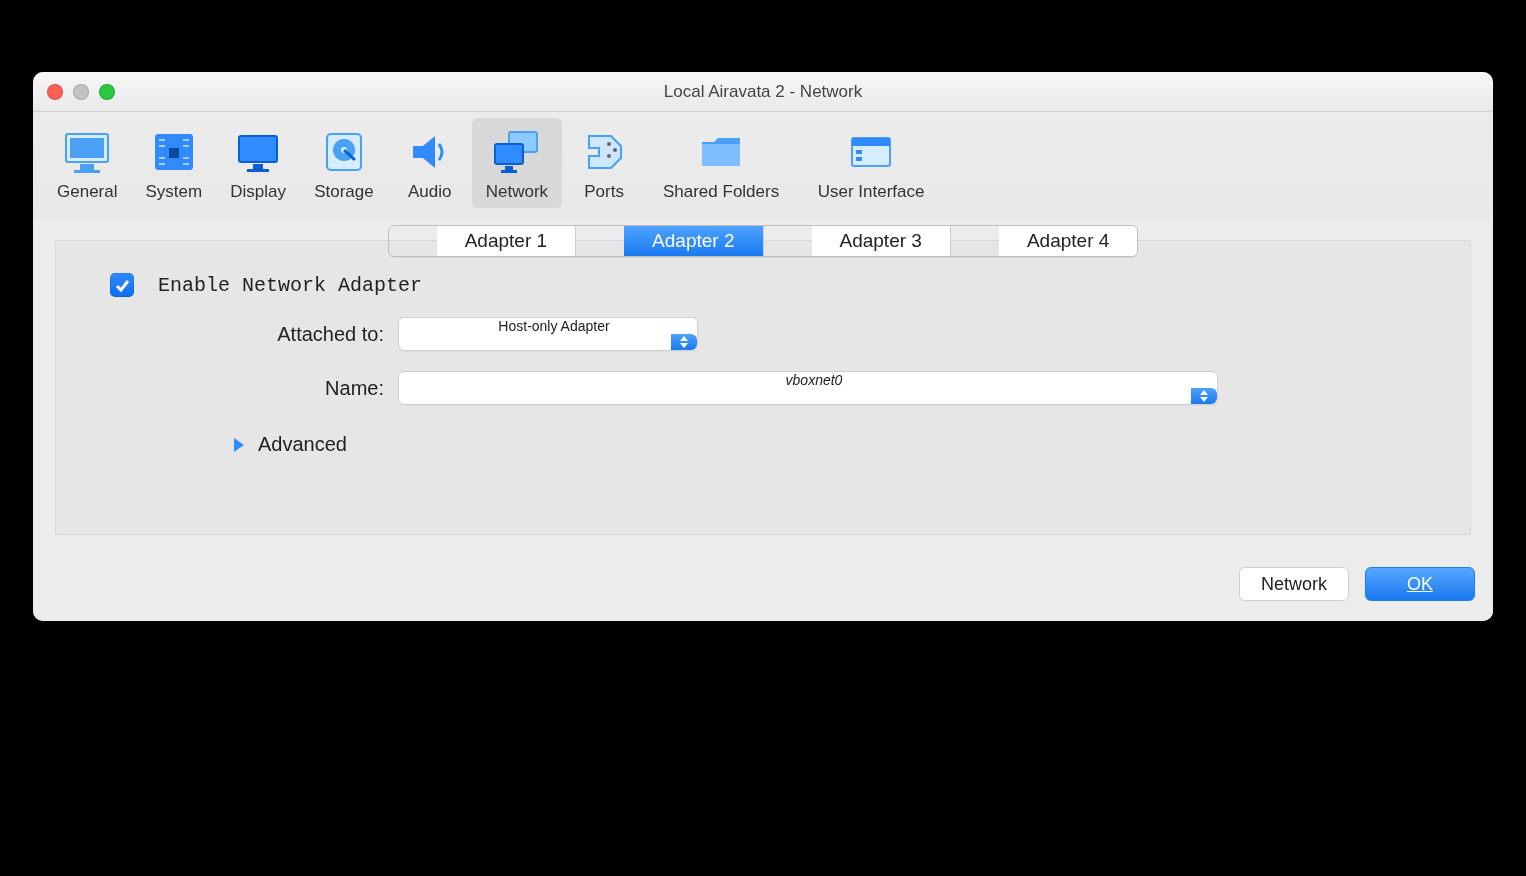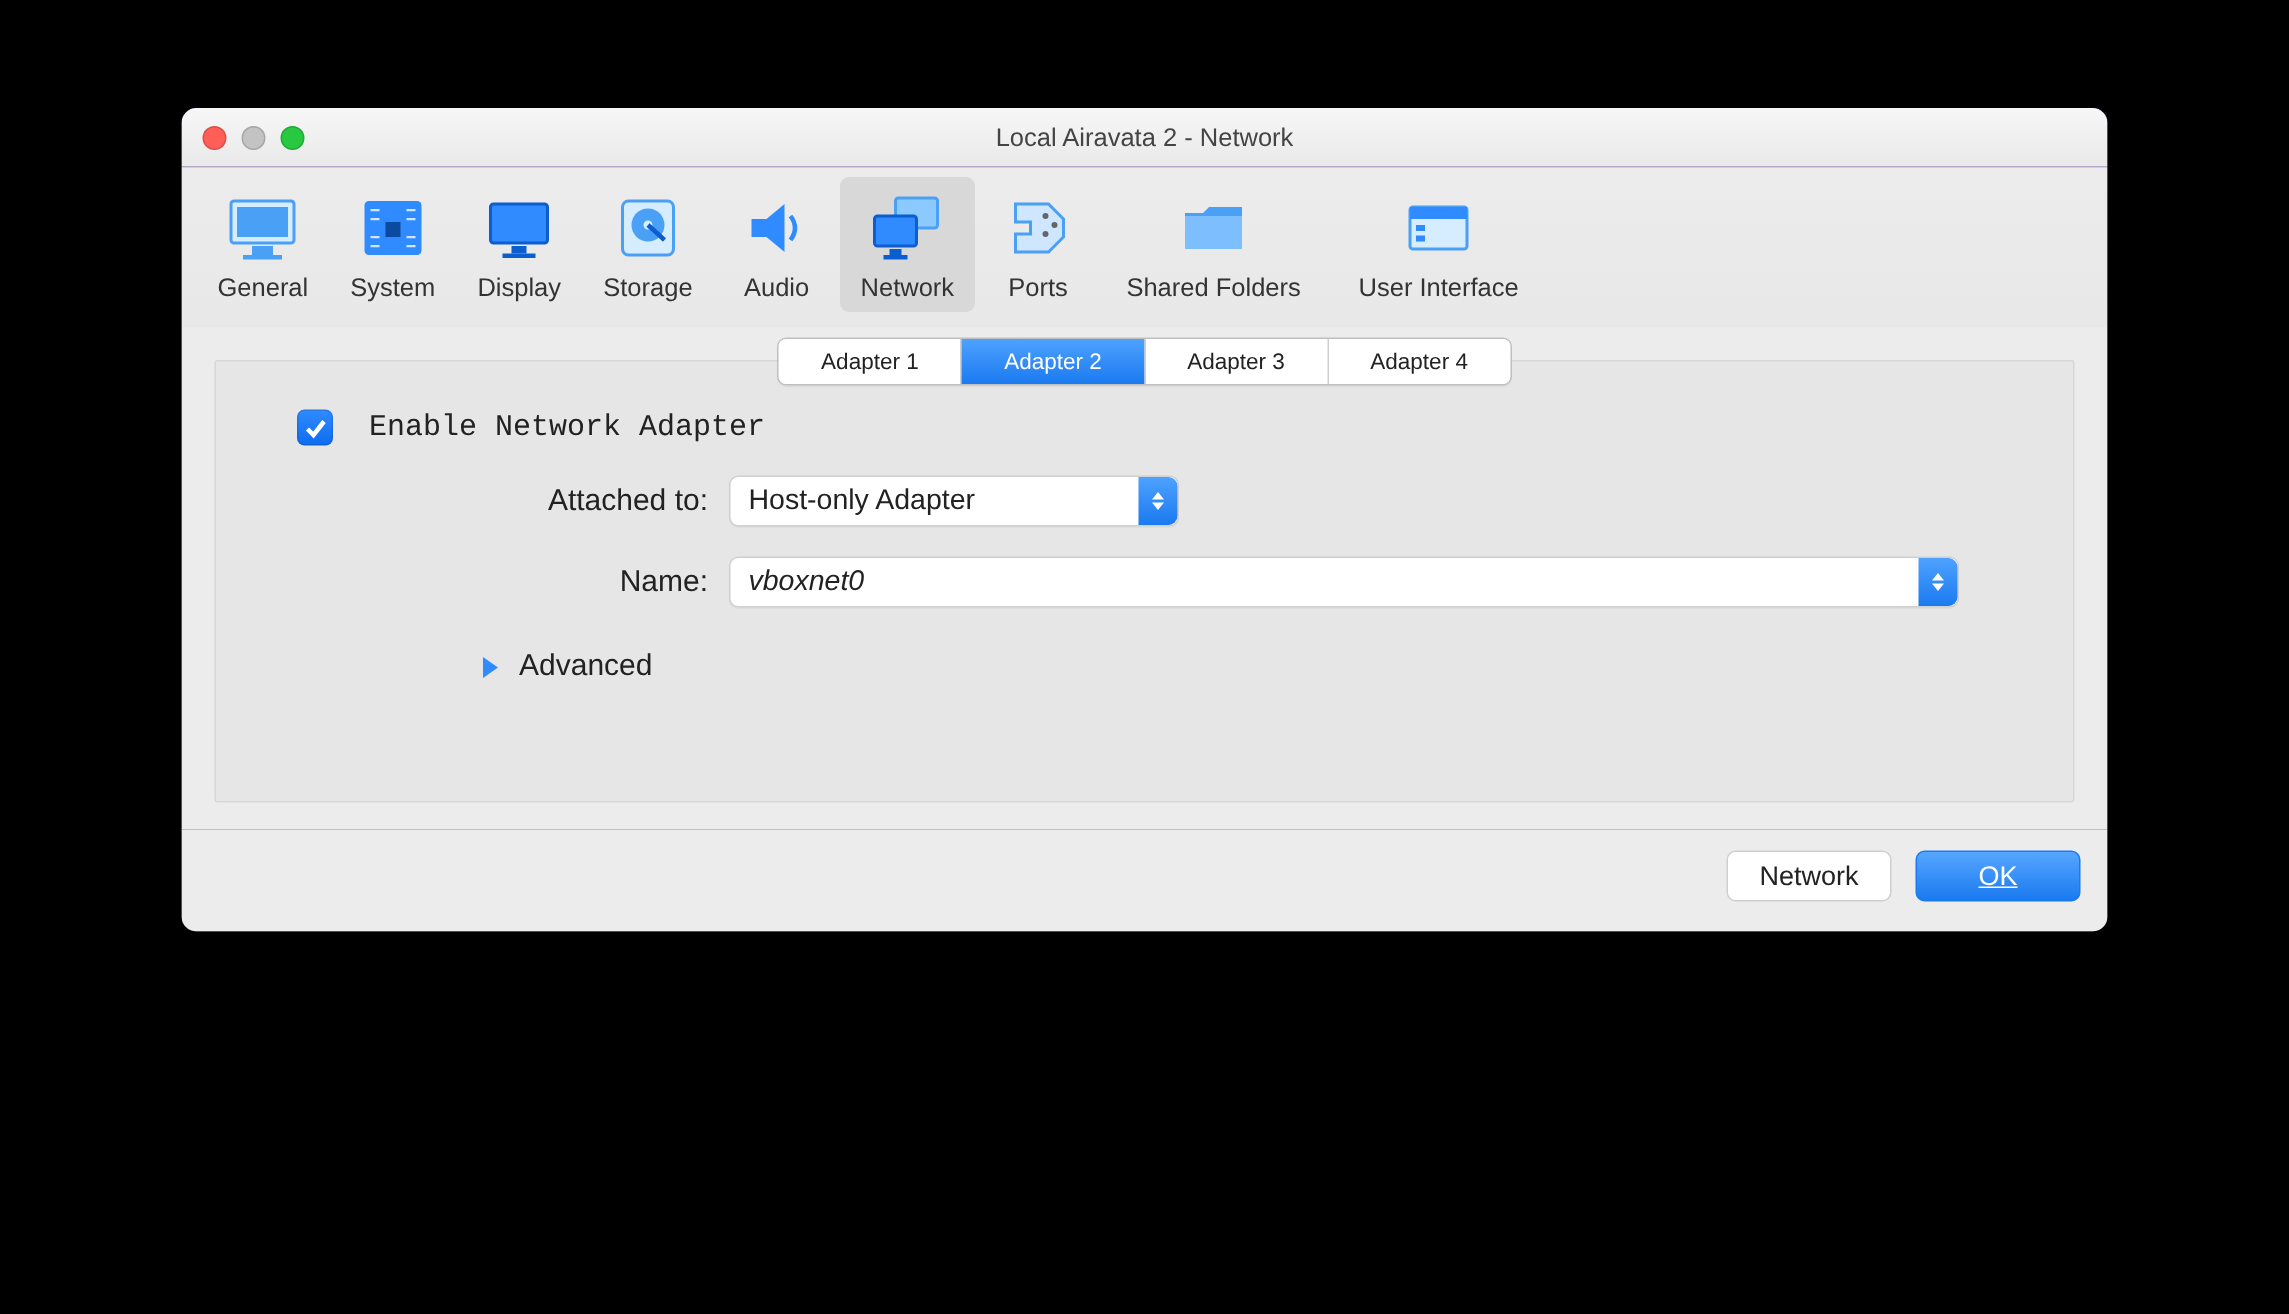--- a/index.html
+++ b/index.html
@@ -7,22 +7,22 @@
     background: #000;
     font-family: -apple-system, "Helvetica Neue", Helvetica, Arial, sans-serif;
     width: 1526px;
     height: 876px;
     display: flex;
     align-items: flex-start;
     justify-content: center;
     padding-top: 72px;
   }
   .window {
-    width: 1284px;
-    background: #4c1d95;
+    width: 1460px;
+    background: #a3a3a3;
     border-radius: 10px;
     box-shadow: 0 30px 60px rgba(0,0,0,0.5), 0 0 0 1px rgba(0,0,0,0.15);
     overflow: hidden;
   }
   .titlebar {
     height: 40px;
     position: relative;
     display: flex;
     align-items: center;
     justify-content: center;
@@ -102,23 +102,24 @@
     box-shadow: 0 1px 0 rgba(0,0,0,0.05);
     border: 1px solid #bfbfbf;
   }
   .tab {
     background: #fff;
     border-right: 1px solid #cfcfcf;
     display: flex;
     align-items: center;
     justify-content: center;
     padding: 12px 28px;
-    font-size: 15px;
+    font-size: 19px;
     color: #222;
     cursor: default;
+    margin-left: 48px;
   }
   .tab:last-child { border-right: none; }
   .tab.active {
     background: linear-gradient(#4ea2ff, #1a7af0);
     color: #fff;
   }
 
   .form {
     padding: 0 48px 0 48px;
     display: flex;
@@ -154,24 +155,25 @@
   .checkbox-label { font-size: 20px; color: #222; }
 
   .select {
     display: flex;
     align-items: center;
     height: 34px;
     background: #fff;
     border: 1px solid #cfcfcf;
     border-radius: 6px;
     padding: 0 0 0 12px;
-    font-size: 19px;
+    font-size: 14px;
     color: #222;
     box-shadow: 0 1px 0 rgba(0,0,0,0.03);
     position: relative;
+    flex-direction: column;
   }
   .select .caret {
     width: 26px; height: 100%;
     background: linear-gradient(#4ea2ff, #1a7af0);
     border-top-right-radius: 6px;
     border-bottom-right-radius: 6px;
     display: flex;
     flex-direction: column;
     align-items: center;
     justify-content: center;

